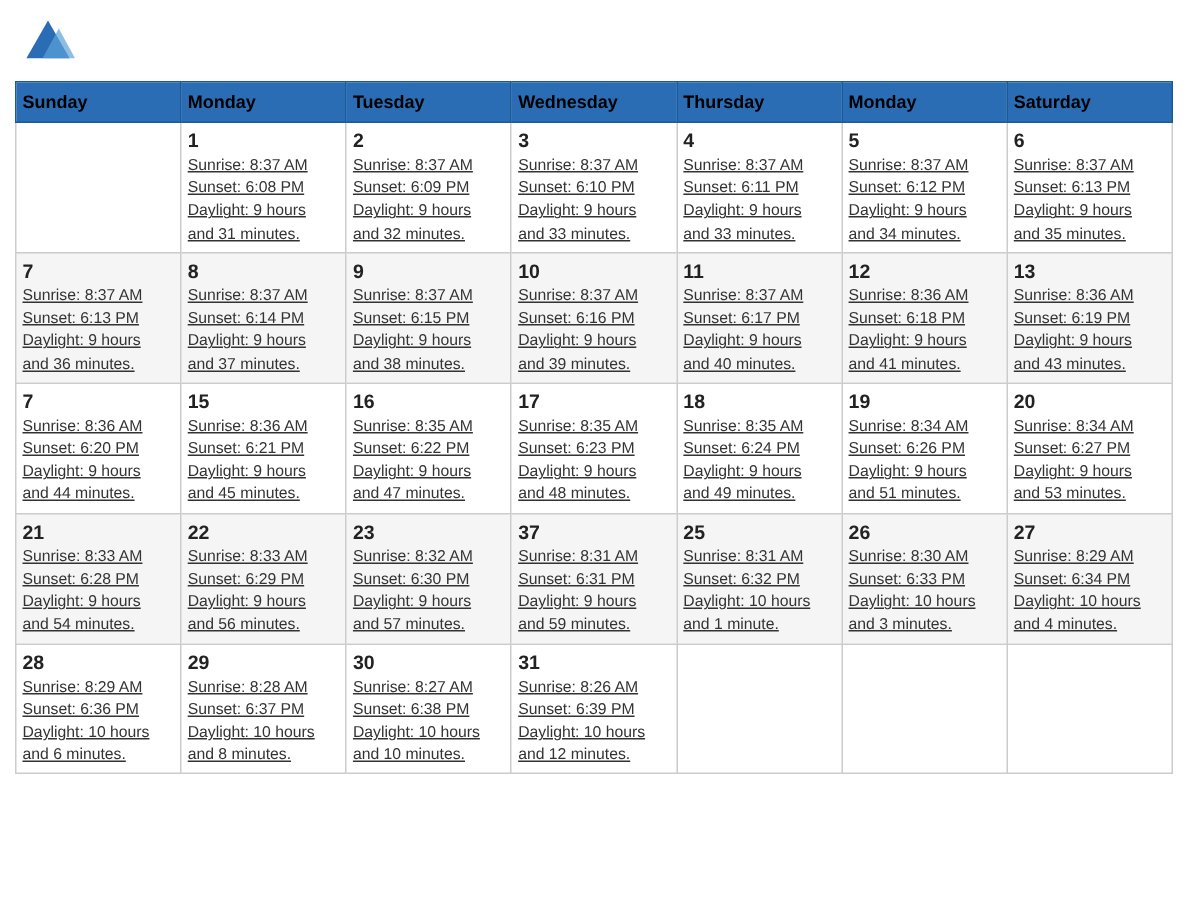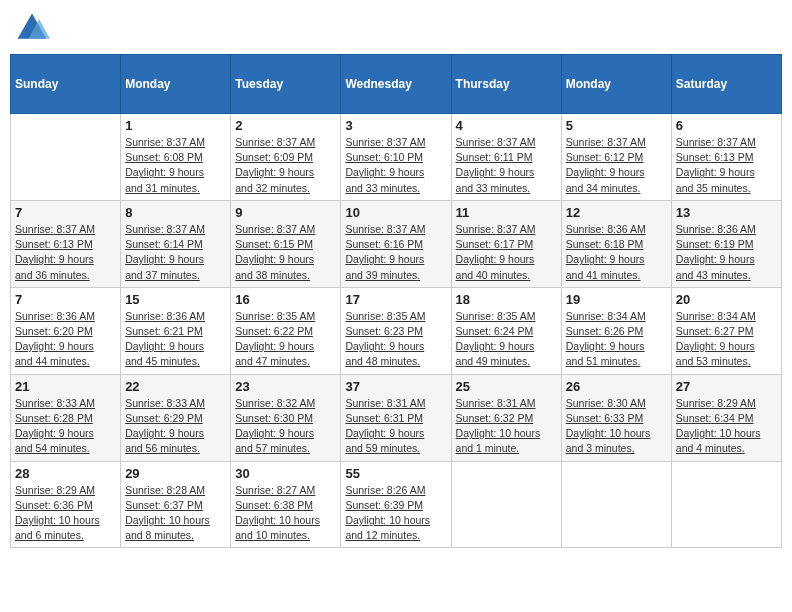--- a/index.html
+++ b/index.html
@@ -47,22 +47,22 @@
       font-size: 14px;
       color: #555;
     }
     .calendar {
       width: 100%;
       border-collapse: collapse;
       font-size: 11px;
     }
     .calendar th {
       background: #2a6db5;
-      color: #ffffff;
-      padding: 22px 4px;
+      color: #000000;
+      padding: 6px 4px;
       text-align: left;
       font-size: 12px;
       font-weight: bold;
       border: 1px solid #1a5a99;
     }
     .calendar td {
       border: 1px solid #ccc;
       vertical-align: top;
       padding: 4px;
       width: 108px;
@@ -245,21 +245,21 @@
         </td>
         <td>
           <div class="day-num">29</div>
           <div class="day-info">Sunrise: 8:28 AM<br>Sunset: 6:37 PM<br>Daylight: 10 hours<br>and 8 minutes.</div>
         </td>
         <td>
           <div class="day-num">30</div>
           <div class="day-info">Sunrise: 8:27 AM<br>Sunset: 6:38 PM<br>Daylight: 10 hours<br>and 10 minutes.</div>
         </td>
         <td>
-          <div class="day-num">55</div>
+          <div class="day-num">31</div>
           <div class="day-info">Sunrise: 8:26 AM<br>Sunset: 6:39 PM<br>Daylight: 10 hours<br>and 12 minutes.</div>
         </td>
         <td class="empty-cell"></td>
         <td class="empty-cell"></td>
         <td class="empty-cell"></td>
       </tr>
     </tbody>
 </table>
 
 </body></html>

